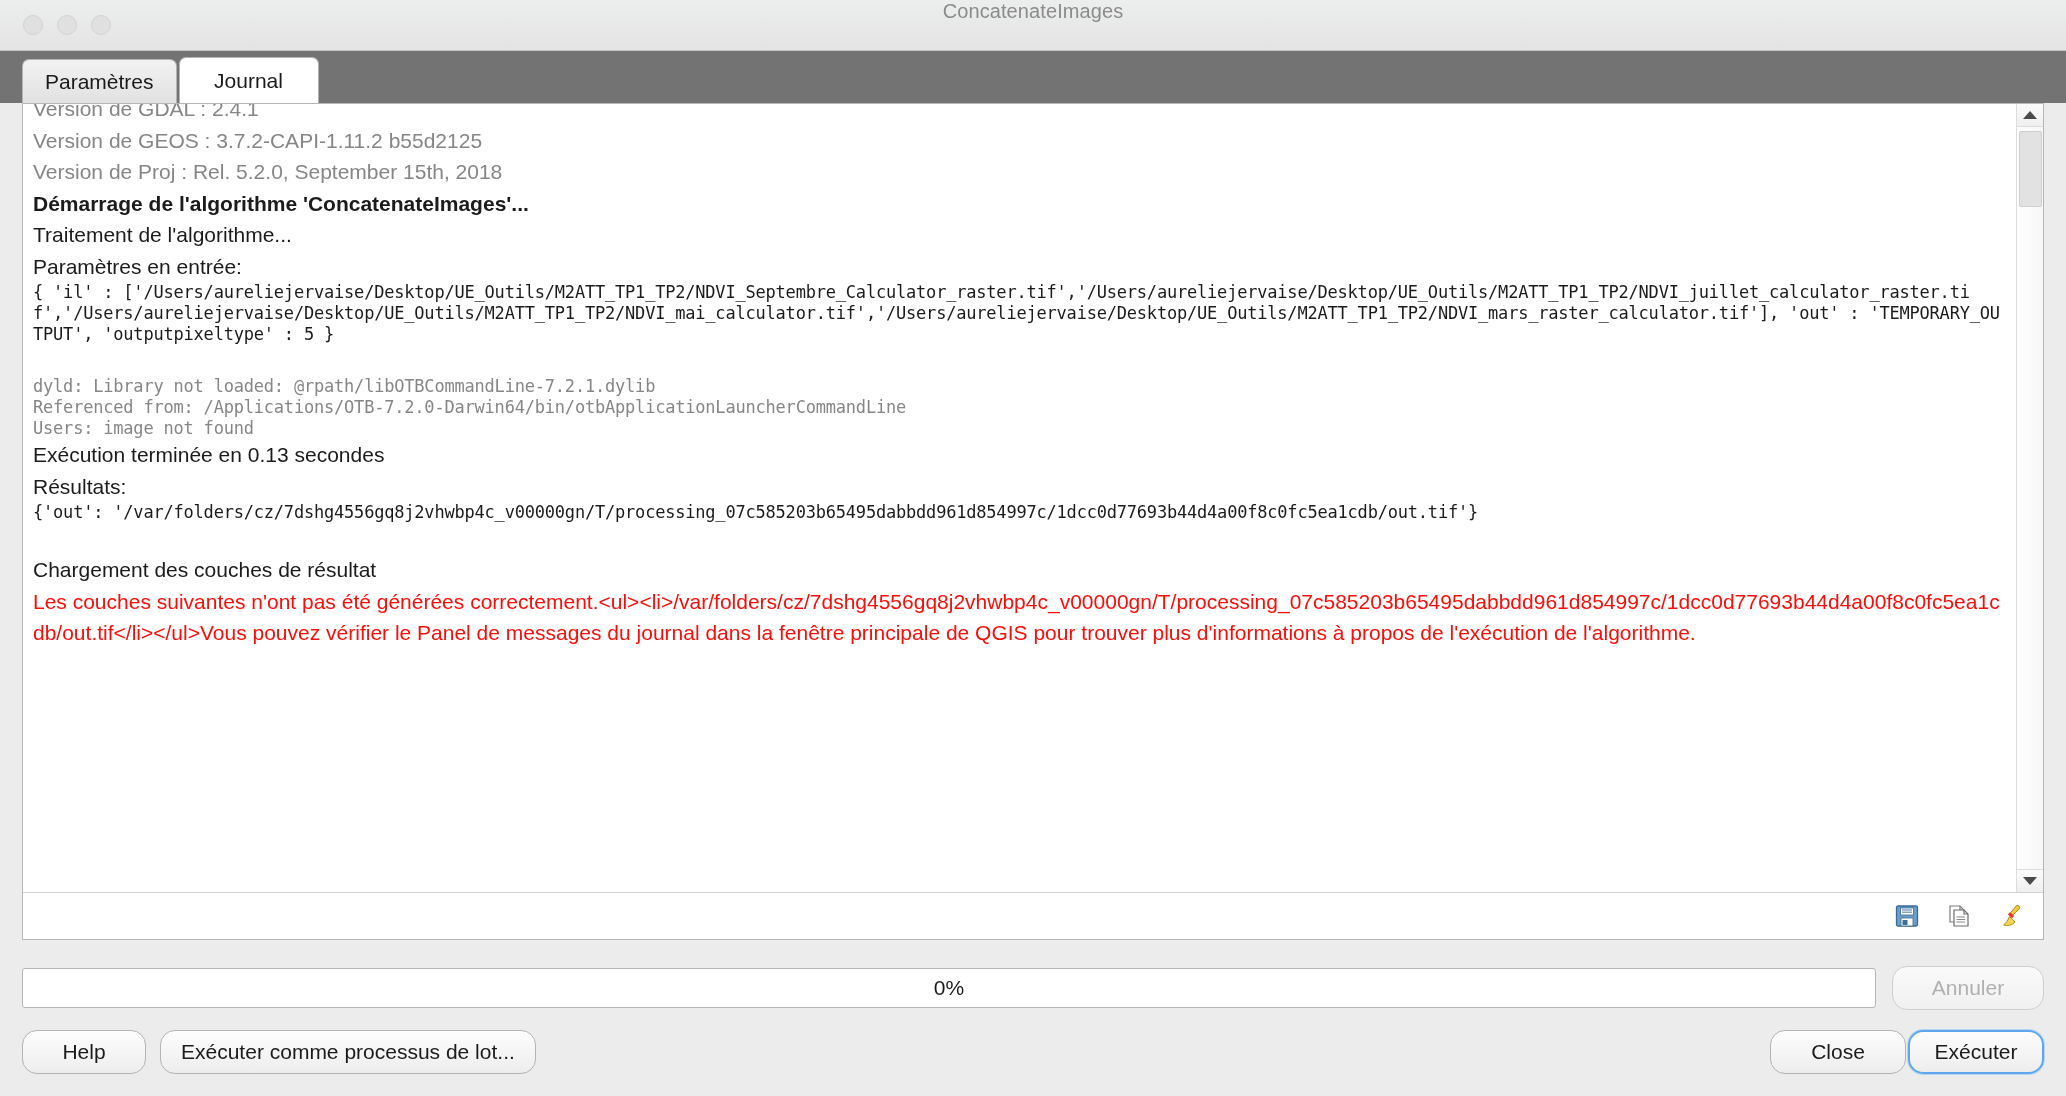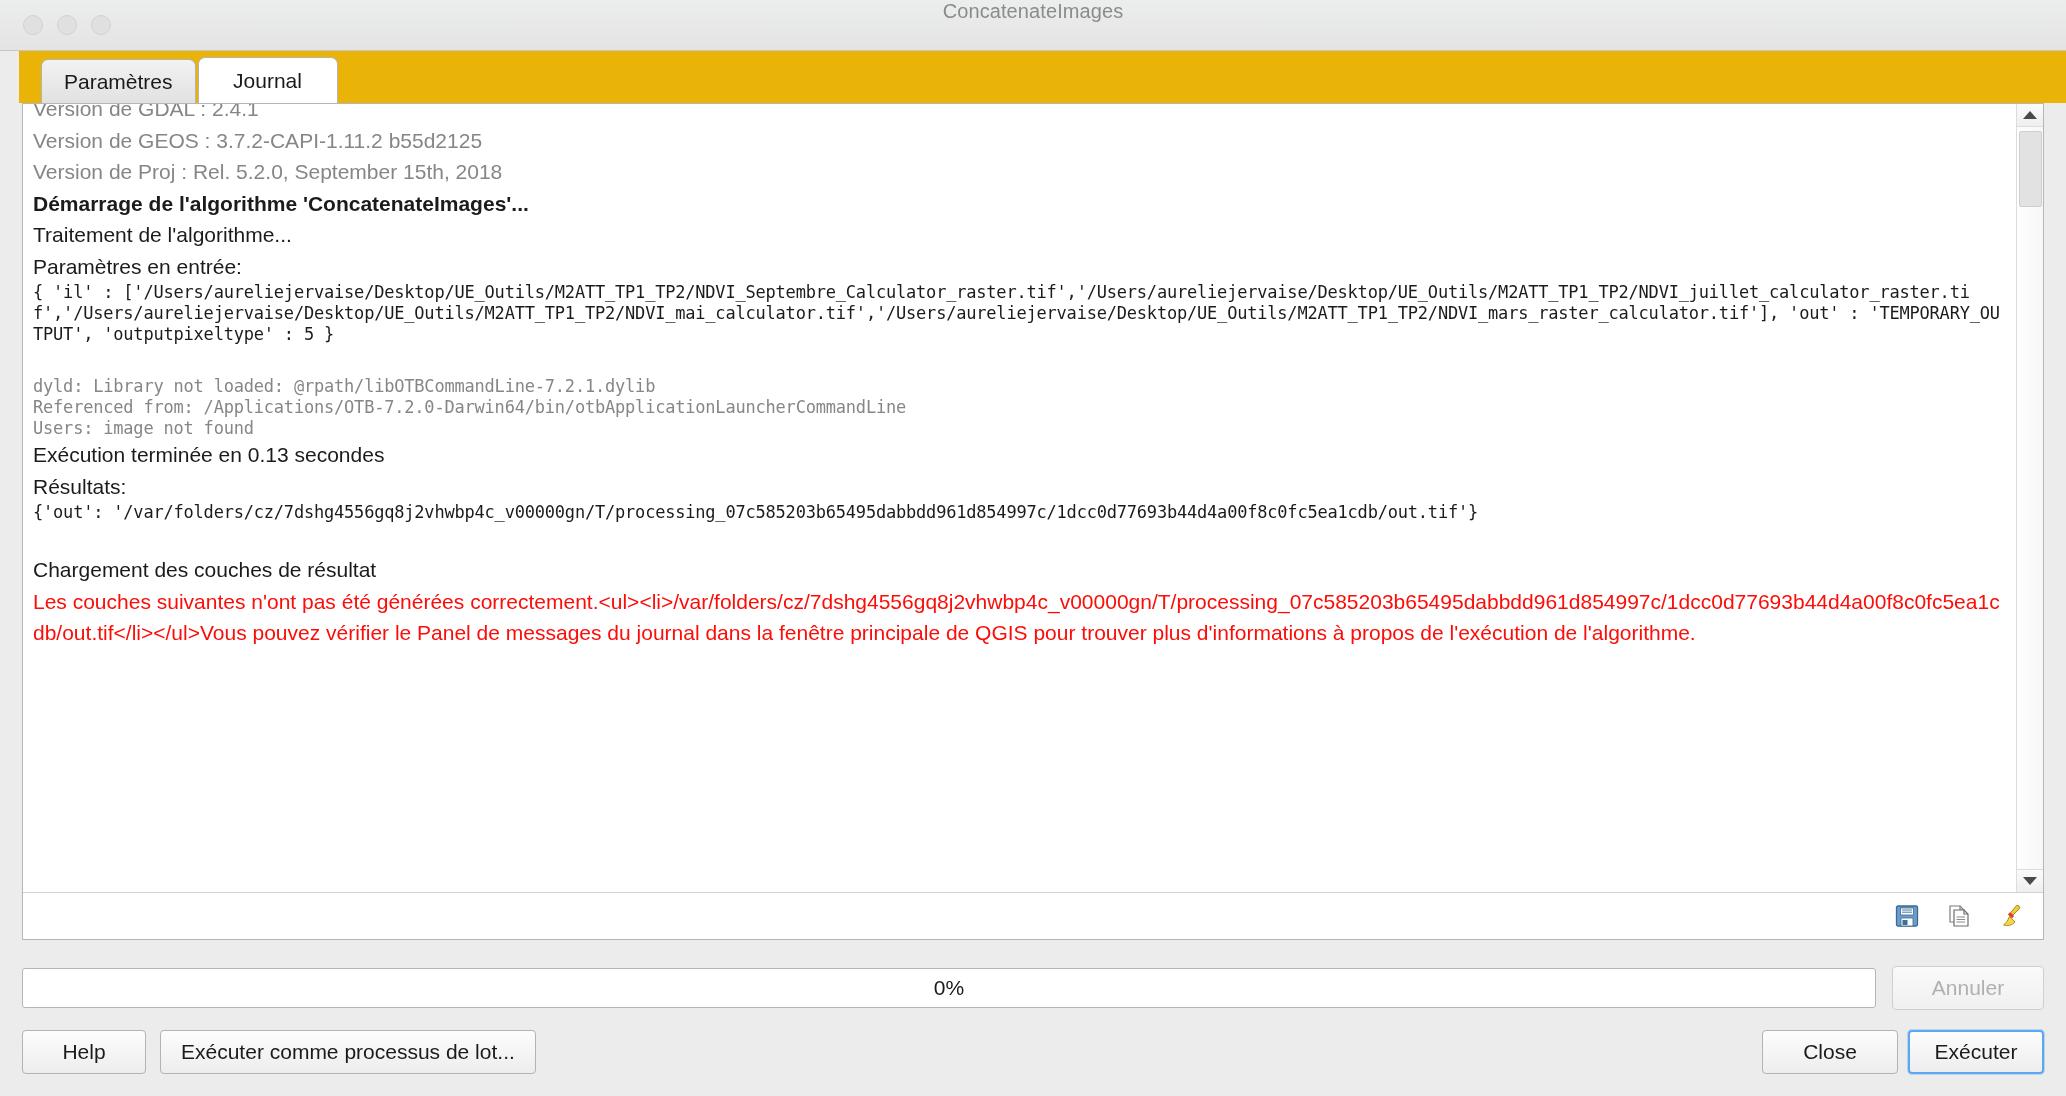--- a/index.html
+++ b/index.html
@@ -59,23 +59,22 @@
     user-select: none;
   }
 
   
   .tabstrip {
     position: relative;
     flex: 0 0 52px;
     padding-left: 22px;
     display: flex;
     align-items: flex-end;
-    background: #eab308;
-    box-sizing: border-box;
-    margin-left: 19px;
+    background: #737373;
+    box-sizing: border-box;
   }
   .tab {
     box-sizing: border-box;
     height: 44px;
     min-width: 140px;
     padding: 0 22px;
     display: flex;
     align-items: center;
     justify-content: center;
     font-size: 21px;
@@ -238,21 +237,21 @@
   }
   .btn {
     box-sizing: border-box;
     height: 44px;
     min-width: 136px;
     padding: 8px 20px;
     font-size: 21px;
     color: #1b1b1b;
     background: linear-gradient(to bottom, #fdfdfd 0%, #ededed 100%);
     border: 1px solid #b3b3b3;
-    border-radius: 4px;
+    border-radius: 15px;
     display: inline-flex;
     align-items: center;
     justify-content: center;
     cursor: pointer;
     font-family: "Liberation Sans", sans-serif;
   }
   .btn.disabled {
     color: #b0b0b0;
     background: linear-gradient(to bottom, #fafafa 0%, #f0f0f0 100%);
     border-color: #cfcfcf;
@@ -260,21 +259,21 @@
   }
   .btn.default {
     border: 2px solid #5ca7ef;
     box-shadow: 0 0 0 1px rgba(92,167,239,0.35);
   }
   .btn-row {
     display: flex;
     align-items: center;
   }
   .btn-left { display: flex; gap: 14px; justify-content: center; }
-  .btn-right { margin-left: auto; display: flex; gap: 10px; }
+  .btn-right { margin-left: auto; display: flex; gap: 2px; }
   .btn.help { min-width: 124px; }
   .btn.batch { min-width: 0; }
   .btn.cancel { min-width: 152px; }
 </style>
 </head>
 <body>
 
 <div class="window">
 
   <div class="titlebar">

